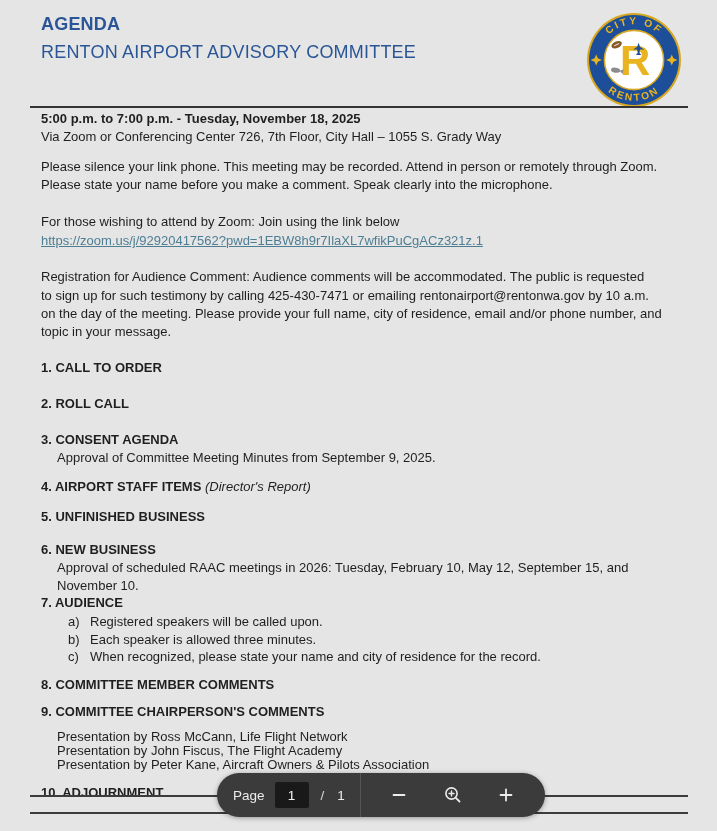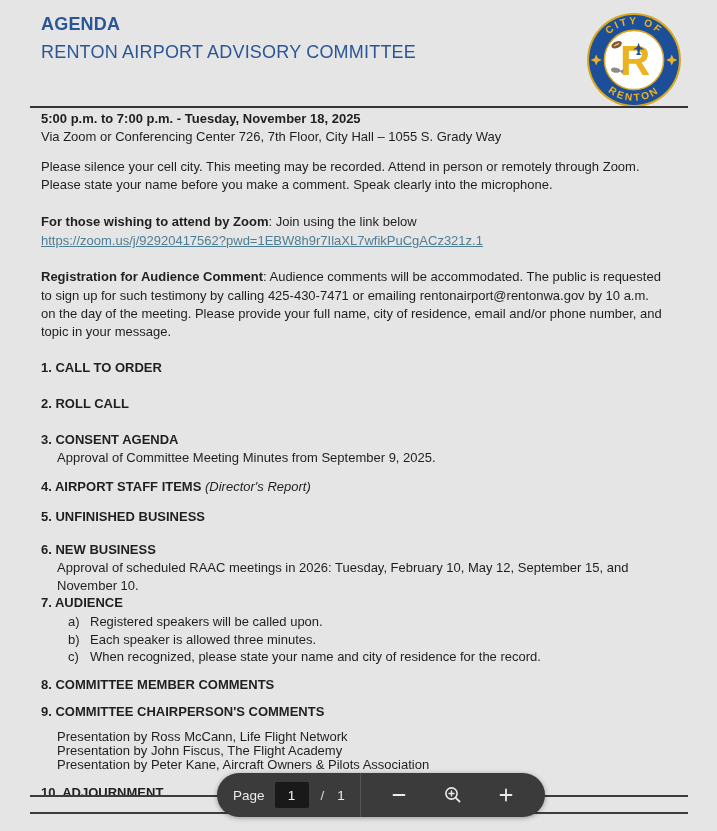--- a/index.html
+++ b/index.html
@@ -15,21 +15,21 @@
   .seal{position:absolute;left:586px;top:12px;width:96px;height:96px;}
 
   .rule{position:absolute;left:30px;width:658px;height:2px;background:#343434;}
   .rule-top{top:106px;}
   .rule-b1{top:795px;background:#3c3c3c;}
   .rule-b2{top:812px;background:#3c3c3c;}
 
   
   .bodytext{position:absolute;left:41px;top:110px;width:656px;font-size:13px;line-height:18.4px;}
   .nw{white-space:nowrap;}
-  .b{font-weight:700;}
+  .b{font-weight:400;}
   .dt-line{font-weight:700;}
   .notice{margin-top:11px;}
   .attend{margin-top:18px;}
   .zoom-link{display:inline-block;color:#4d7e93;text-decoration:underline;line-height:19px;cursor:pointer;}
   .registration{margin-top:18px;line-height:18.3px;}
 
   
   .agenda{margin-top:0;}
   .item{font-weight:700;line-height:17px;}
   .m17{margin-top:17px}.m19{margin-top:19px}.m12{margin-top:12px}.m13{margin-top:13px}
@@ -98,21 +98,21 @@
   </div>
 
   <div class="rule rule-top"></div>
 
   <div class="bodytext">
 
     <div class="dt-line nw">5:00 p.m. to 7:00 p.m. - Tuesday, November 18, 2025</div>
     <div class="nw">Via Zoom or Conferencing Center 726, 7th Floor, City Hall – 1055 S. Grady Way</div>
 
     <div class="notice">
-      <div class="nw">Please silence your cell city. This meeting may be recorded. Attend in person or remotely through Zoom.</div>
+      <div class="nw">Please silence your link phone. This meeting may be recorded. Attend in person or remotely through Zoom.</div>
       <div class="nw">Please state your name before you make a comment. Speak clearly into the microphone.</div>
     </div>
 
     <div class="attend nw">
       <span class="b">For those wishing to attend by Zoom</span><span>: Join using the link below</span>
     </div>
     <a class="zoom-link nw" href="#">https://zoom.us/j/92920417562?pwd=1EBW8h9r7IlaXL7wfikPuCgACz321z.1</a>
 
     <div class="registration">
       <div class="nw">

